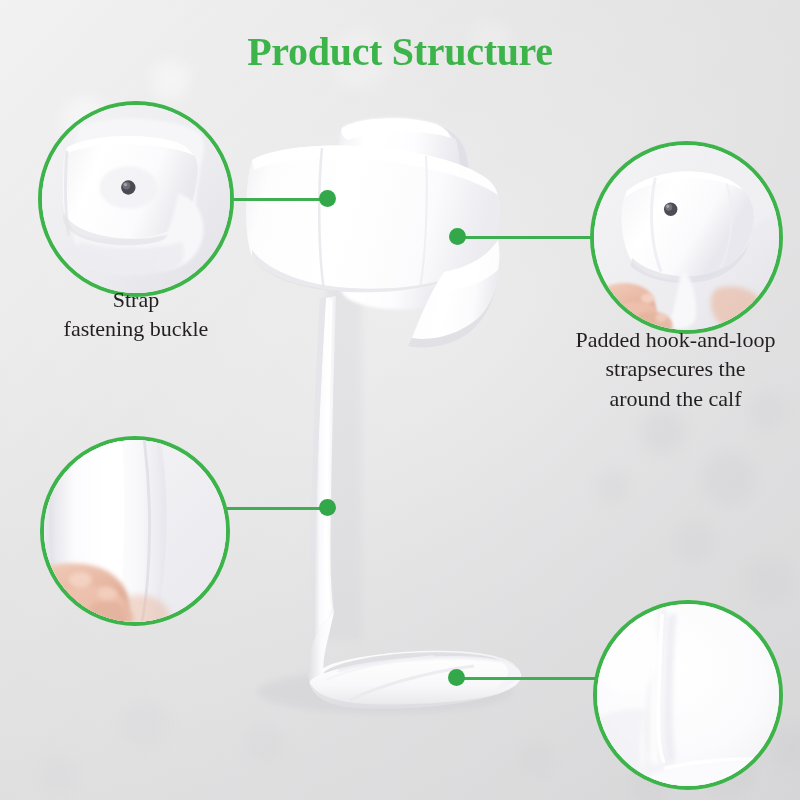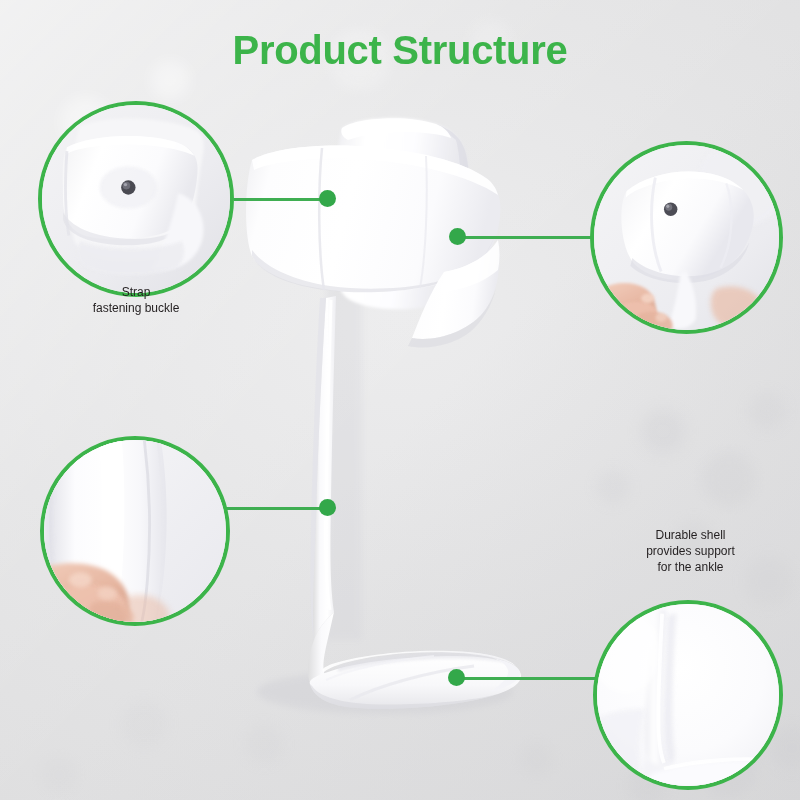--- a/index.html
+++ b/index.html
@@ -1,21 +1,21 @@
 <!DOCTYPE html>
 <html><head>
 <meta charset="utf-8">
 <style>
   html,body{margin:0;padding:0;}
   body{
     width:800px;height:800px;overflow:hidden;
     font-family:"Liberation Sans","DejaVu Sans",sans-serif;
     background:#e3e3e3;
   }
-  #stage{position:relative;width:800px;height:800px;overflow:hidden;}
+  #stage{position:relative;width:800px;height:800px;overflow:hidden;font-family:Liberation Serif, serif;}
 
   
   .bg-base{position:absolute;inset:0;
     background:
       radial-gradient(120% 90% at 50% 40%, #ececed 0%, #e4e4e5 45%, #dcdcdd 100%);
   }
   .bg-diag{position:absolute;inset:0;
     background:linear-gradient(135deg,
       rgba(255,255,255,0.55) 0%,
       rgba(255,255,255,0.10) 34%,
@@ -51,21 +51,21 @@
 
   
   .conn-line{position:absolute;height:3px;background:#3fae52;}
   .conn-dot{position:absolute;width:17px;height:17px;border-radius:50%;
     background:#33a84a;}
 
   
   .label{
     position:absolute;
     color:#231f20;
-    font-size:12px;
+    font-size:22px;
     line-height:1.33;
     text-align:center;
     white-space:pre-line;
   }
 </style>
 </head>
 <body>
 
 <div id="stage">
 
@@ -340,20 +340,23 @@
       <path d="M48 176 C60 172 72 174 80 182 C84 188 82 194 76 196
                C64 198 50 192 46 186 C44 182 45 178 48 176 Z" fill="#e5b49f" opacity="0.9" filter="url(#c2b)"></path>
 
       <ellipse cx="56" cy="160" rx="7" ry="5" fill="#f6d8c9" opacity="0.8" filter="url(#c2b)"></ellipse>
       <ellipse cx="70" cy="180" rx="6" ry="4.5" fill="#f3d2c2" opacity="0.75" filter="url(#c2b)"></ellipse>
 
       <path d="M128 150 C146 144 166 150 176 164 C182 176 178 190 166 194
                C148 198 130 190 124 176 C120 164 122 154 128 150 Z" fill="#e9bda9" opacity="0.7" filter="url(#c2bb)"></path>
     </svg>
   </div>
+  <div class="label" style="left:563px;top:325px;width:225px;">Padded hook-and-loop
+strapsecures the
+around the calf</div>
 
   <div class="circle" style="left:40px;top:436px;width:190px;height:190px;">
     <svg class="photo" viewBox="0 0 190 190" preserveAspectRatio="xMidYMid slice">
       <defs>
         <linearGradient id="c3bg" x1="0" y1="0" x2="1" y2="1">
           <stop offset="0%" stop-color="#f6f6f8"></stop>
           <stop offset="100%" stop-color="#e9e9ee"></stop>
         </linearGradient>
         <linearGradient id="c3strip" x1="0" y1="0" x2="1" y2="0">
           <stop offset="0%" stop-color="#e4e4ea"></stop>
@@ -436,17 +439,14 @@
       <path d="M60 176 C84 168 132 162 176 164 C188 165 194 170 192 176
                C188 184 160 190 118 190 L56 190 C52 184 54 179 60 176 Z" fill="#fbfbfe" filter="url(#c4b)"></path>
 
       <path d="M70 172 C100 164 146 160 184 163" stroke="#ffffff" stroke-width="4" fill="none" opacity="0.85"></path>
 
       <path d="M0 120 C14 112 34 108 50 110 C46 132 42 162 44 190 L0 190 Z" fill="#f0f0f5" opacity="0.7" filter="url(#c4b)"></path>
 
       <ellipse cx="30" cy="50" rx="36" ry="44" fill="#ffffff" opacity="0.55" filter="url(#c4b)"></ellipse>
     </svg>
   </div>
-  <div class="label" style="left:598px;top:528px;width:185px;">Durable shell
-provides support
-for the ankle</div>
 
 </div>
 
 </body></html>

